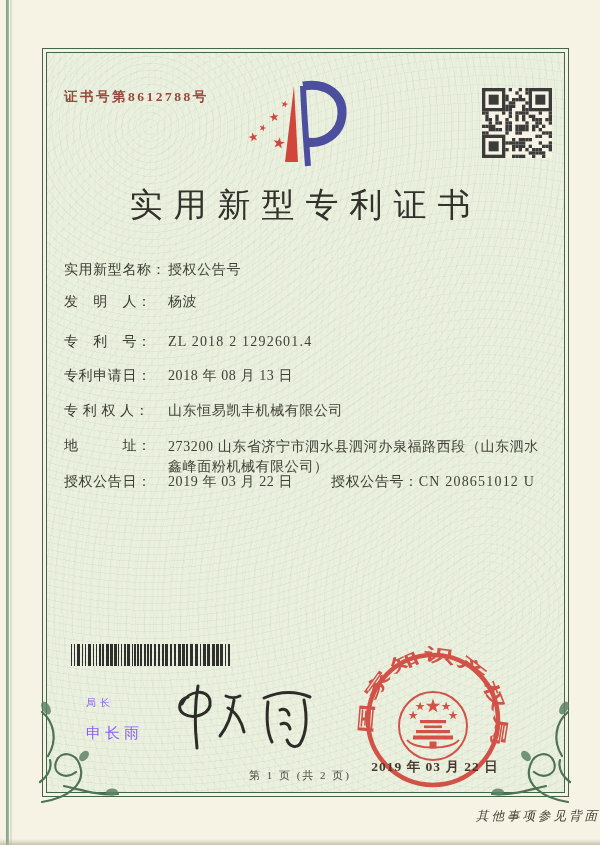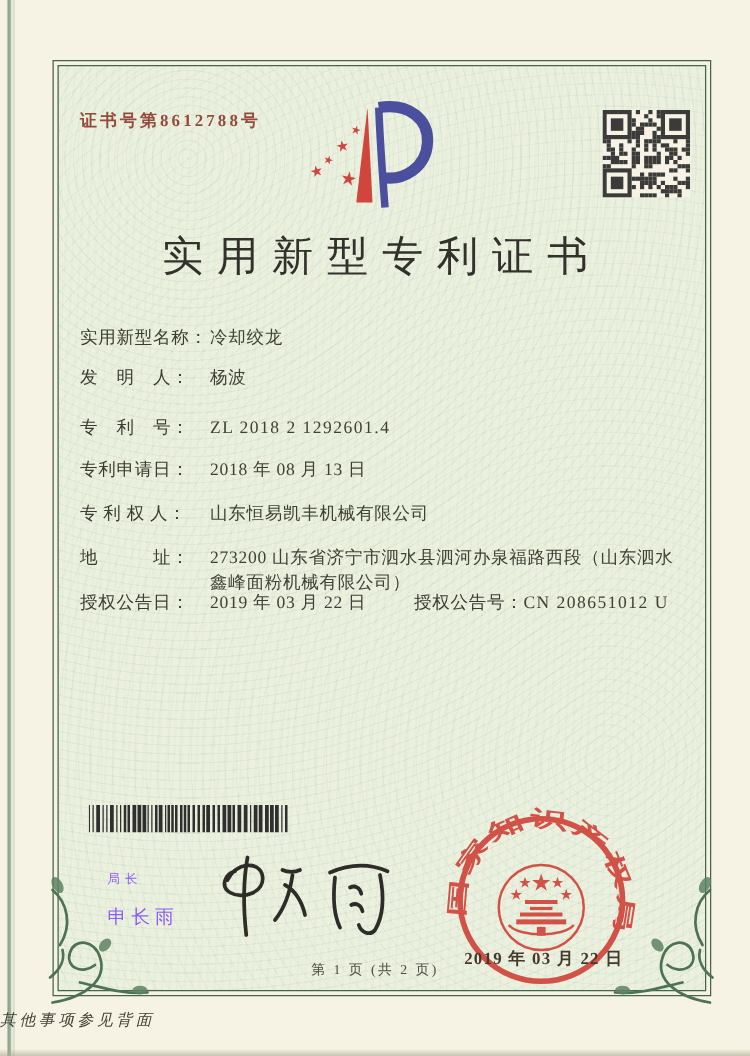--- a/index.html
+++ b/index.html
@@ -75,21 +75,21 @@
   .seal .arc-text{fill:var(--seal-red);font-size:17px;font-weight:bold;letter-spacing:2px;}
   .seal .emblem{stroke:var(--seal-red);}
   .seal .em-line{fill:none;stroke:var(--seal-red);stroke-width:2;}
   .seal .em-fill{fill:var(--seal-red);stroke:none;}
   .seal text.star{fill:var(--seal-red);text-anchor:middle;font-family:"DejaVu Sans",sans-serif;}
   .seal-date{position:absolute;left:350px;top:758px;width:170px;text-align:center;
     font-size:13.5px;letter-spacing:1px;color:#46382e;font-weight:bold;}
 
   .page-info{position:absolute;left:0;top:768px;width:600px;text-align:center;
     font-size:11px;letter-spacing:2px;color:#4a4a42;}
-  .back-note{position:absolute;left:0;top:808px;width:600px;text-align:left;
+  .back-note{position:absolute;left:0;top:808px;width:600px;text-align:right;
     font-size:12.5px;letter-spacing:3px;color:#403e36;font-style:italic;}
 </style>
 </head>
 <body>
 
 <div class="spine"></div>
 <div class="spine2"></div>
 <div class="bottom-edge"></div>
 
 <div class="frame-outer">
@@ -278,21 +278,21 @@
     <rect x="50" y="3.3333333333333335" width="16.666666666666668" height="16.666666666666668" fill="#f6f3e6"></rect>
     <rect x="53.333333333333336" y="6.666666666666667" width="10" height="10" fill="#3b3b39"></rect>
     <rect x="0" y="46.66666666666667" width="23.333333333333336" height="23.333333333333336" fill="#3b3b39"></rect>
     <rect x="3.3333333333333335" y="50" width="16.666666666666668" height="16.666666666666668" fill="#f6f3e6"></rect>
     <rect x="6.666666666666667" y="53.333333333333336" width="10" height="10" fill="#3b3b39"></rect>
   </svg>
 
 <div class="title">实用新型专利证书</div>
 
 <div class="row" style="top:261px">
-  <span class="lbl">实用新型名称：</span><span class="val">冷却绞龙</span>
+  <span class="lbl">实用新型名称：</span><span class="val">授权公告号</span>
 </div>
 <div class="row" style="top:293px">
   <span class="lbl">发　明　人：</span><span class="val">杨波</span>
 </div>
 <div class="row" style="top:333px">
   <span class="lbl">专　利　号：</span><span class="val num">ZL 2018 2 1292601.4</span>
 </div>
 <div class="row" style="top:367px">
   <span class="lbl">专利申请日：</span><span class="val">2018 年 08 月 13 日</span>
 </div>

